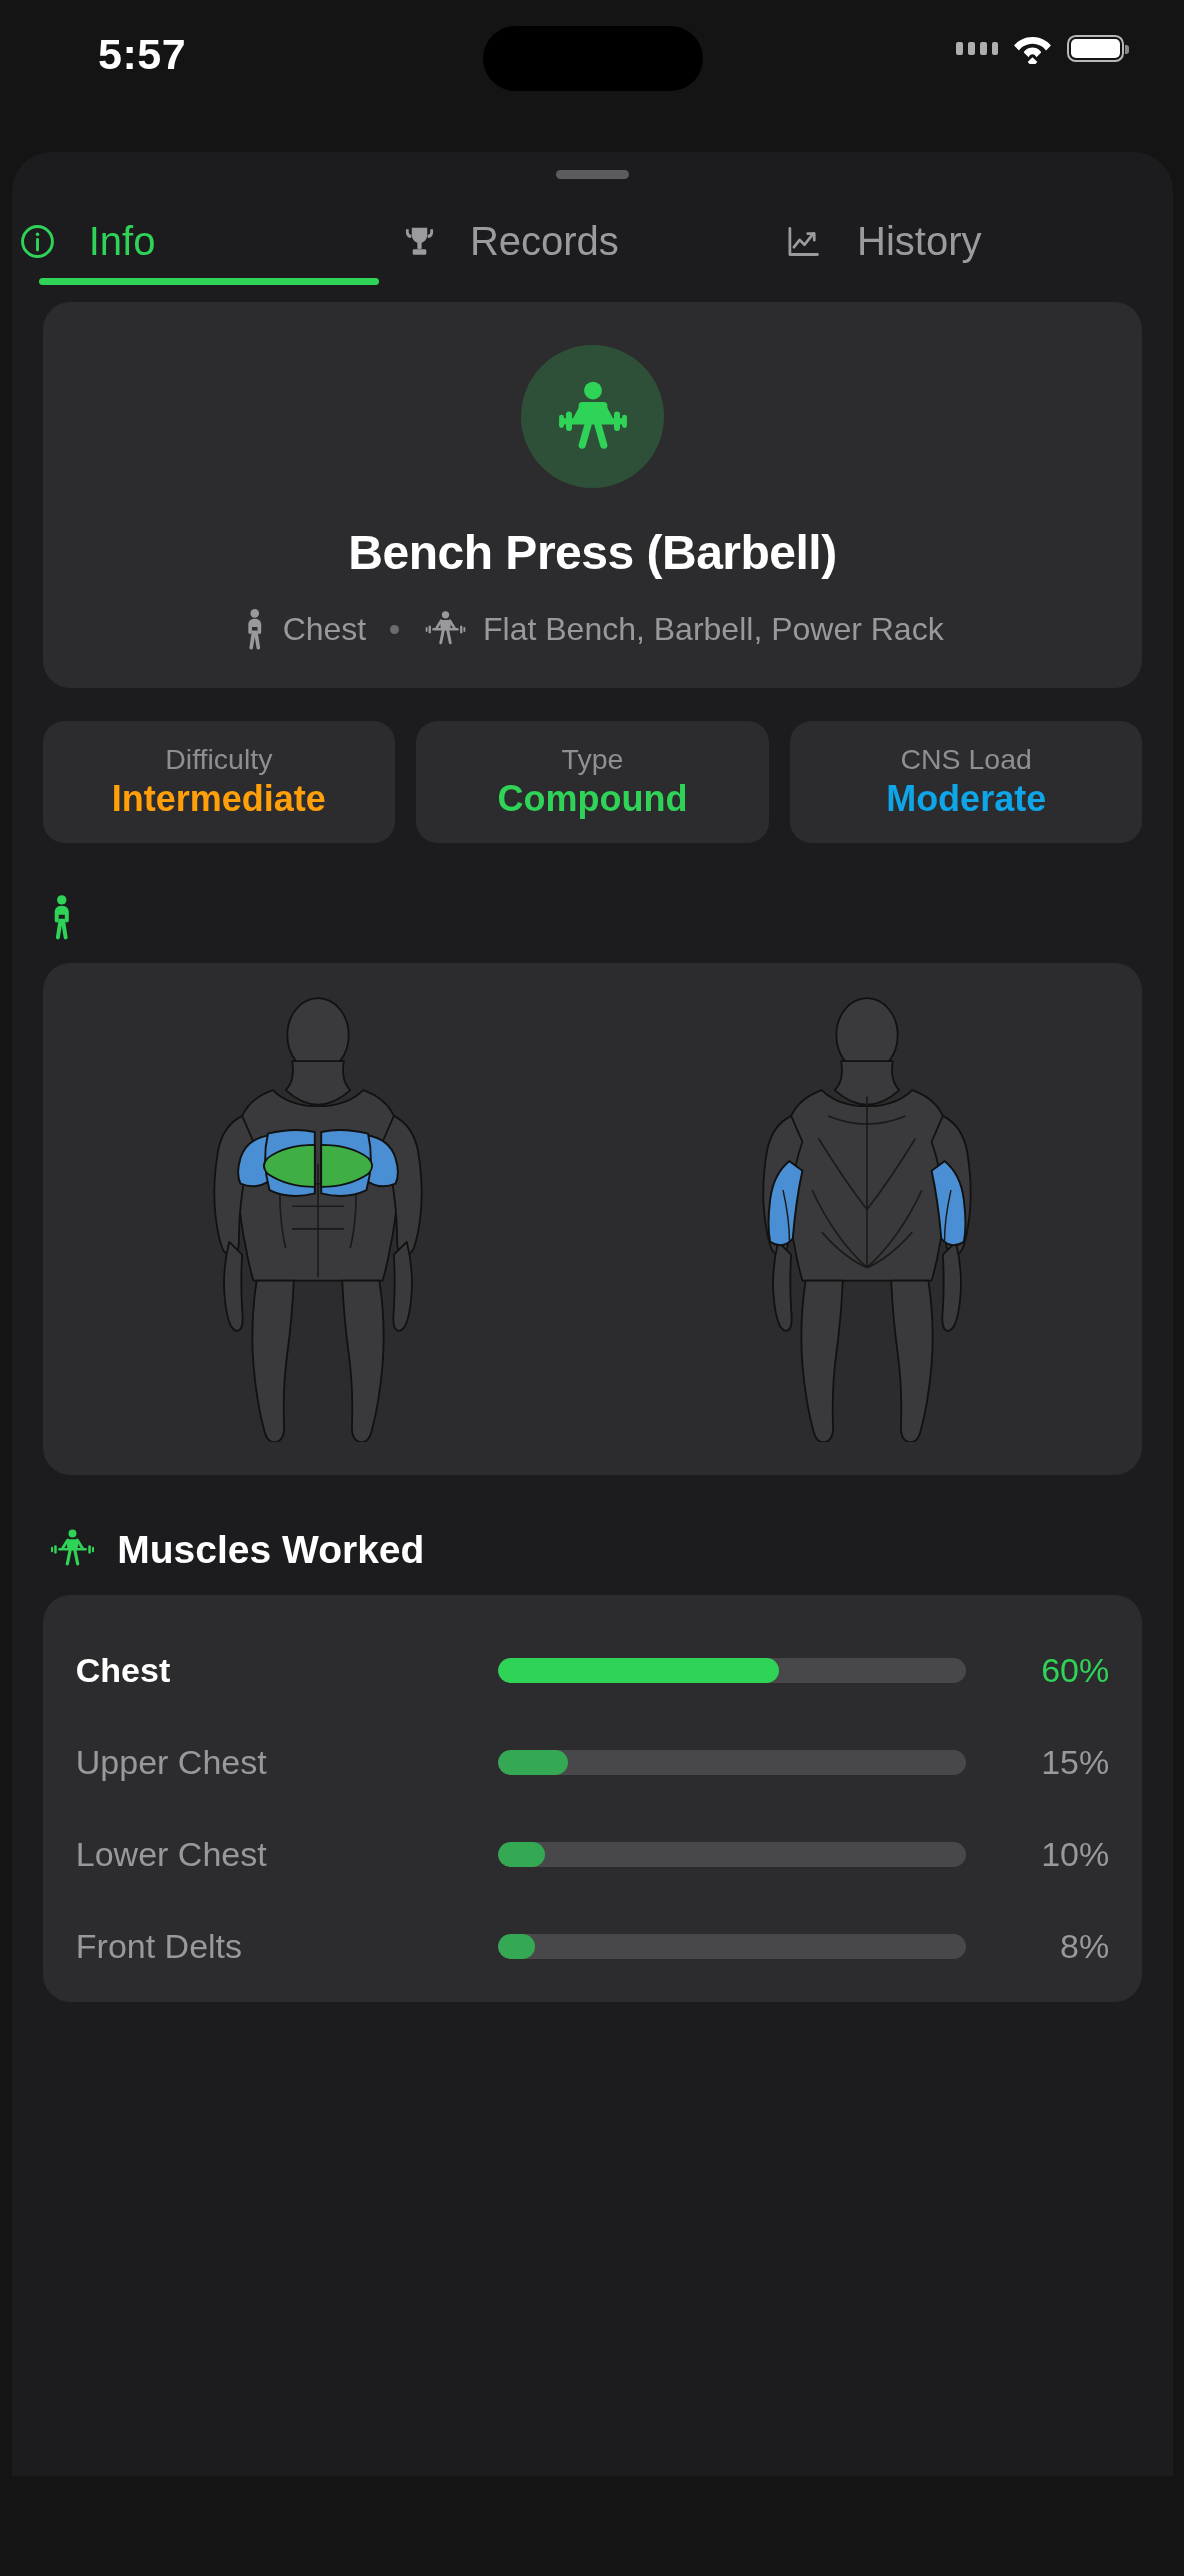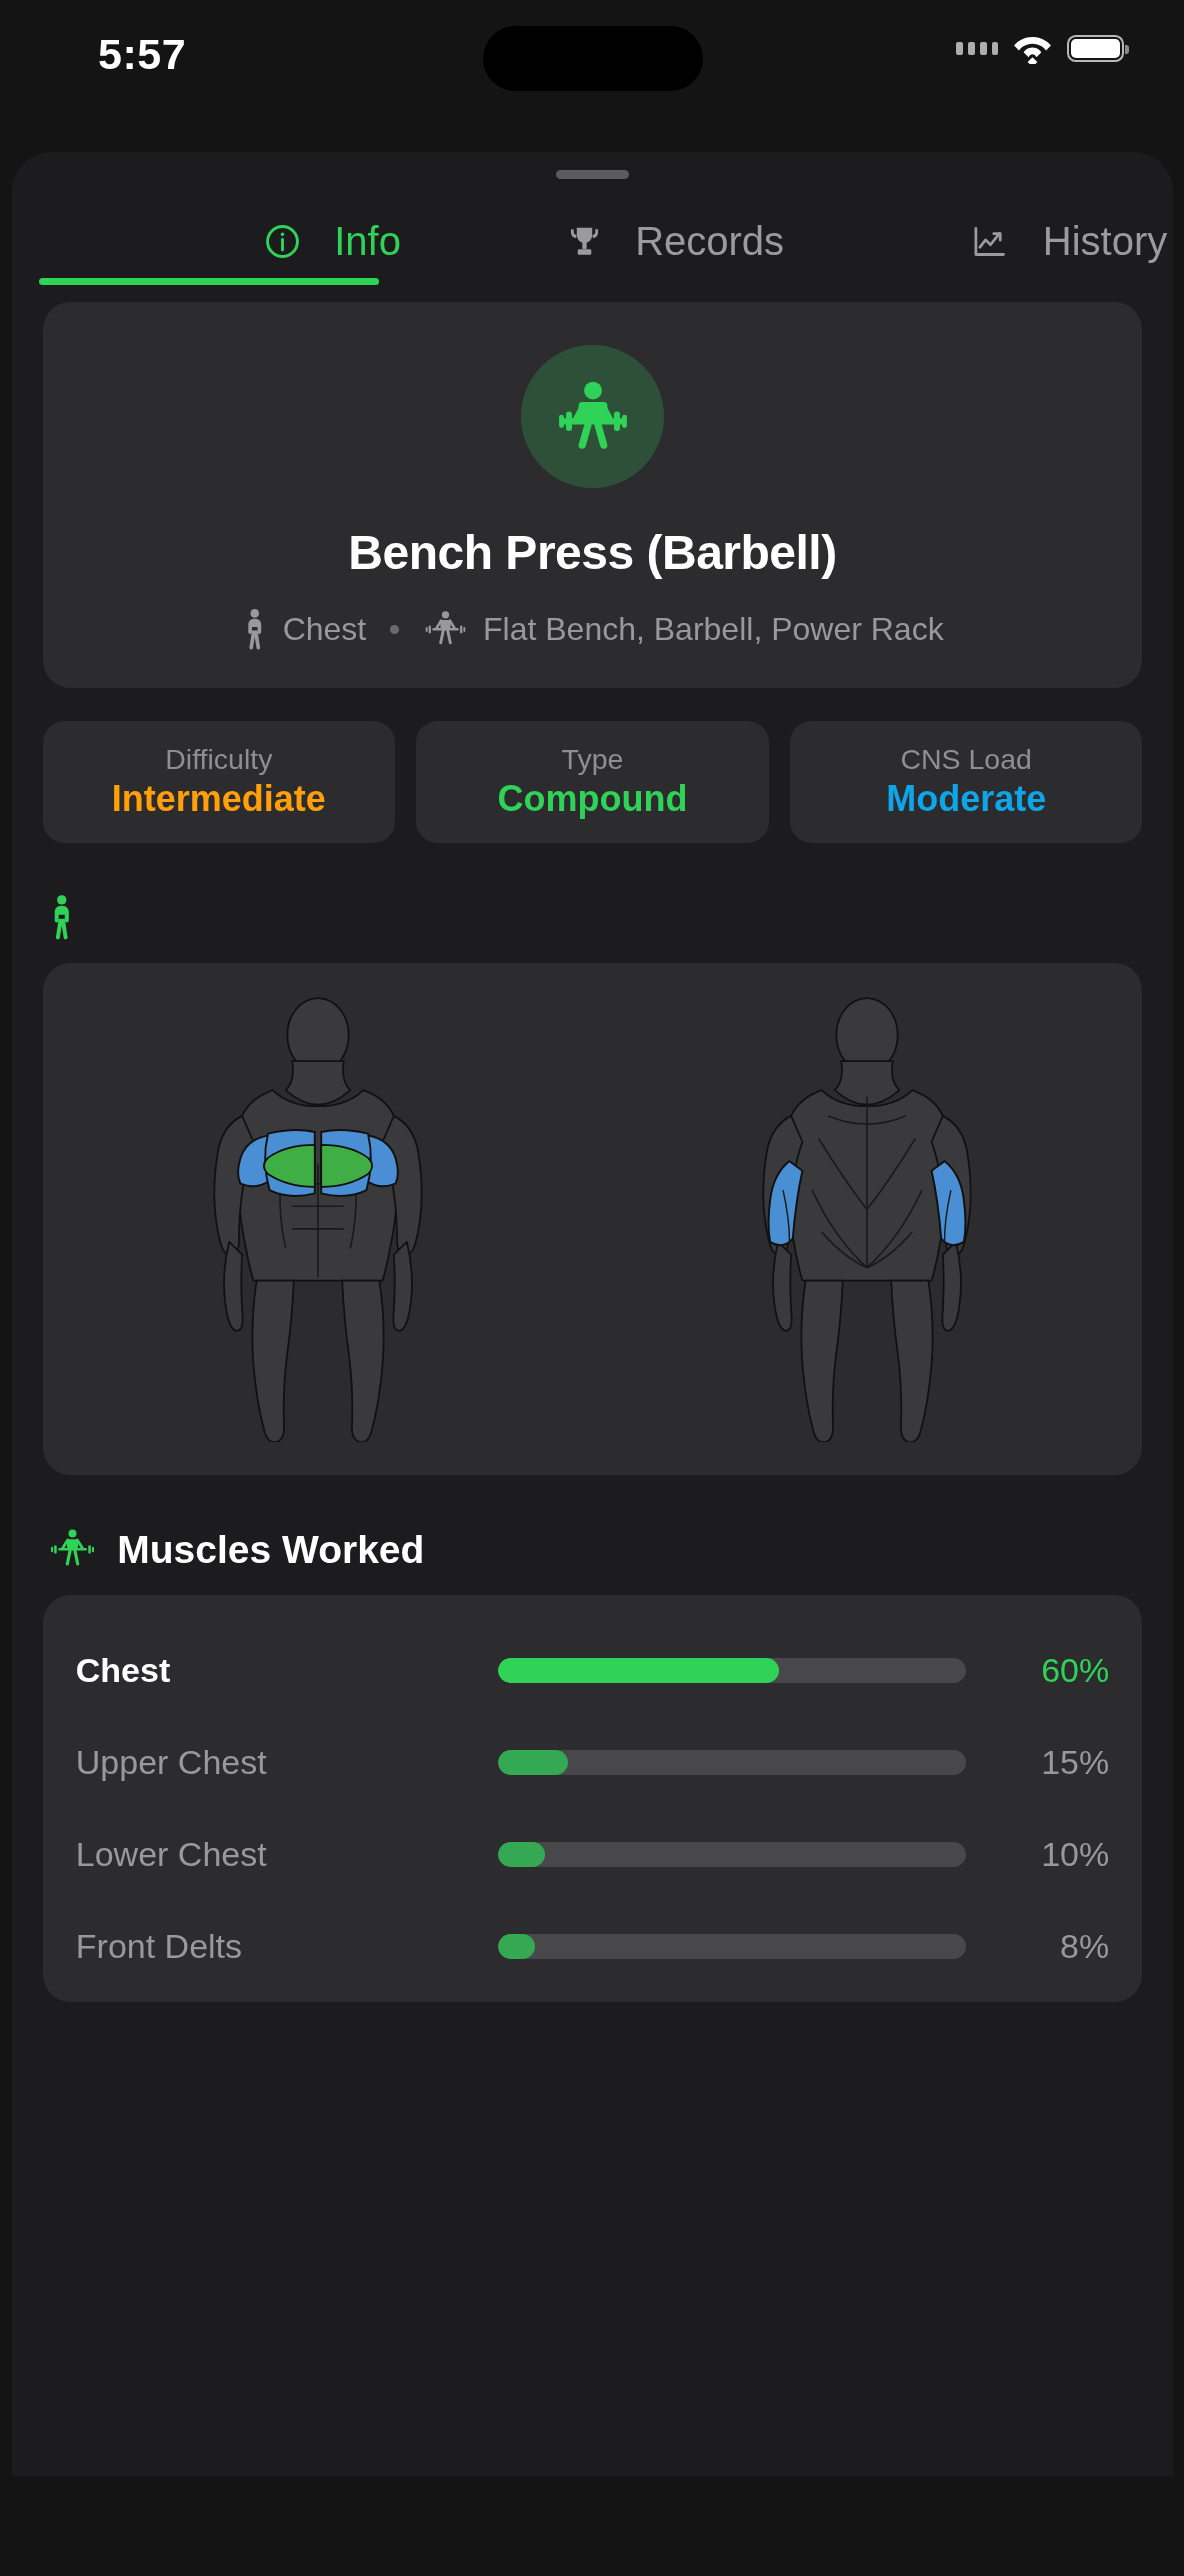--- a/index.html
+++ b/index.html
@@ -83,21 +83,21 @@
 
   
   .tabbar {
     display: flex; align-items: flex-end;
     height: 106px;
     padding: 0 5.9px;
     position: relative;
   }
   .tab {
     flex: 1;
-    display: flex; align-items: center; justify-content: flex-end;
+    display: flex; align-items: center; justify-content: flex-start;
     gap: 32px;
     padding-bottom: 21.6px;
     position: relative;
   }
   .tab .tlabel { font-size: 40px; font-weight: 500; color: #9a9a9f; }
   .tab.active .tlabel { color: #2fd357; }
   .tab .tico { display: flex; align-items: center; color: #9a9a9f; }
   .tab.active .tico { color: #2fd357; }
   .tab.active::after {
     content: ""; position: absolute;
@@ -142,20 +142,21 @@
   .hero-sub .sep {
     width: 8.8px; height: 8.8px; border-radius: 50%;
     background: #6a6a6f; margin: 0 9.8px;
   }
   .hero-sub .ic { display: flex; align-items: center; color: #98989d; }
 
   
   .stats {
     display: flex; gap: 21.6px;
     margin-top: 33px;
+    justify-content: flex-end;
   }
   .stat {
     flex: 1;
     background: #2c2c2e;
     border-radius: 21.6px;
     padding: 21.6px 9.8px 23.6px;
     text-align: center;
   }
   .stat-label { font-size: 28.5px; color: #8e8e93; }
   .stat-value { margin-top: 2px; font-size: 36px; font-weight: 700; }

